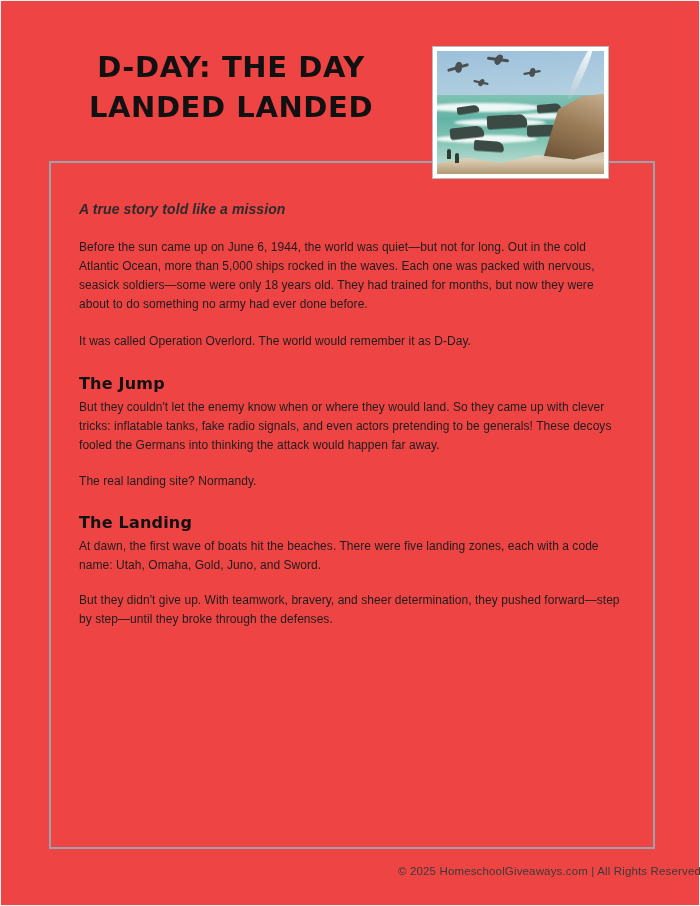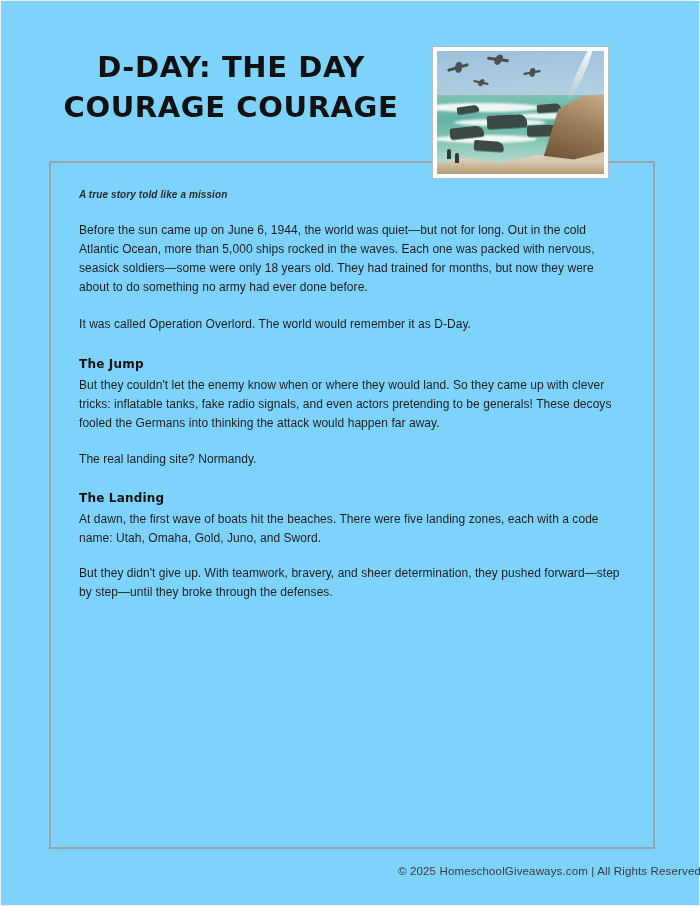--- a/index.html
+++ b/index.html
@@ -14,21 +14,21 @@
     font-family: "Liberation Sans", sans-serif;
     -webkit-font-smoothing: antialiased;
     overflow: hidden;
   }
 
   .page {
     position: absolute;
     left: 0; top: 0;
     width: 700px;
     height: 906px;
-    background: #7dd3fc;
+    background: #ef4444;
     box-sizing: border-box;
     border: 1px solid #f2f2f2;
     text-decoration: underline;
   }
 
   
   .header {
     position: absolute;
     left: 0;
     top: 42px;
@@ -150,41 +150,41 @@
 
   .content {
     position: absolute;
     left: 78px;
     top: 188px;
     width: 546px;
     z-index: 3;
   }
 
   .subtitle {
-    font-size: 10px;
+    font-size: 14px;
     font-style: italic;
     font-weight: bold;
     color: #2b2b2b;
-    margin: 0 0 21px 0;
+    margin: 12px 0 21px 0;
     letter-spacing: 0.1px;
   }
 
   .para {
     font-size: 12px;
     line-height: 1.58;
     color: #1d1d1d;
     margin: 0 0 18px 0;
     letter-spacing: 0.05px;
   }
   .para.tight { margin-bottom: 17px; }
 
   .section-head {
     font-family: "DejaVu Sans", sans-serif;
     font-weight: bold;
-    font-size: 12px;
+    font-size: 16px;
     color: #111111;
     margin: 22px 0 5px 0;
     letter-spacing: 0.2px;
   }
   .section-head.first { margin-top: 23px; }
 
   
   .footer {
     position: absolute;
     left: 0;
@@ -198,21 +198,21 @@
   }
 </style>
 </head>
 <body>
 
 <div class="page">
 
   <div class="header">
     <div class="title-block">
       <div class="title-line">D-DAY: THE DAY</div>
-      <div class="title-line">COURAGE COURAGE</div>
+      <div class="title-line">LANDED LANDED</div>
     </div>
   </div>
 
   <div class="figure">
     <div class="figure-inner">
       <div class="fig-sky"></div>
       <div class="fig-sea"></div>
 
       <div class="fig-surf" style="top:42%; left:-8%; width:70%;"></div>
       <div class="fig-surf" style="top:55%; left:10%; width:55%; height:7px;"></div>

